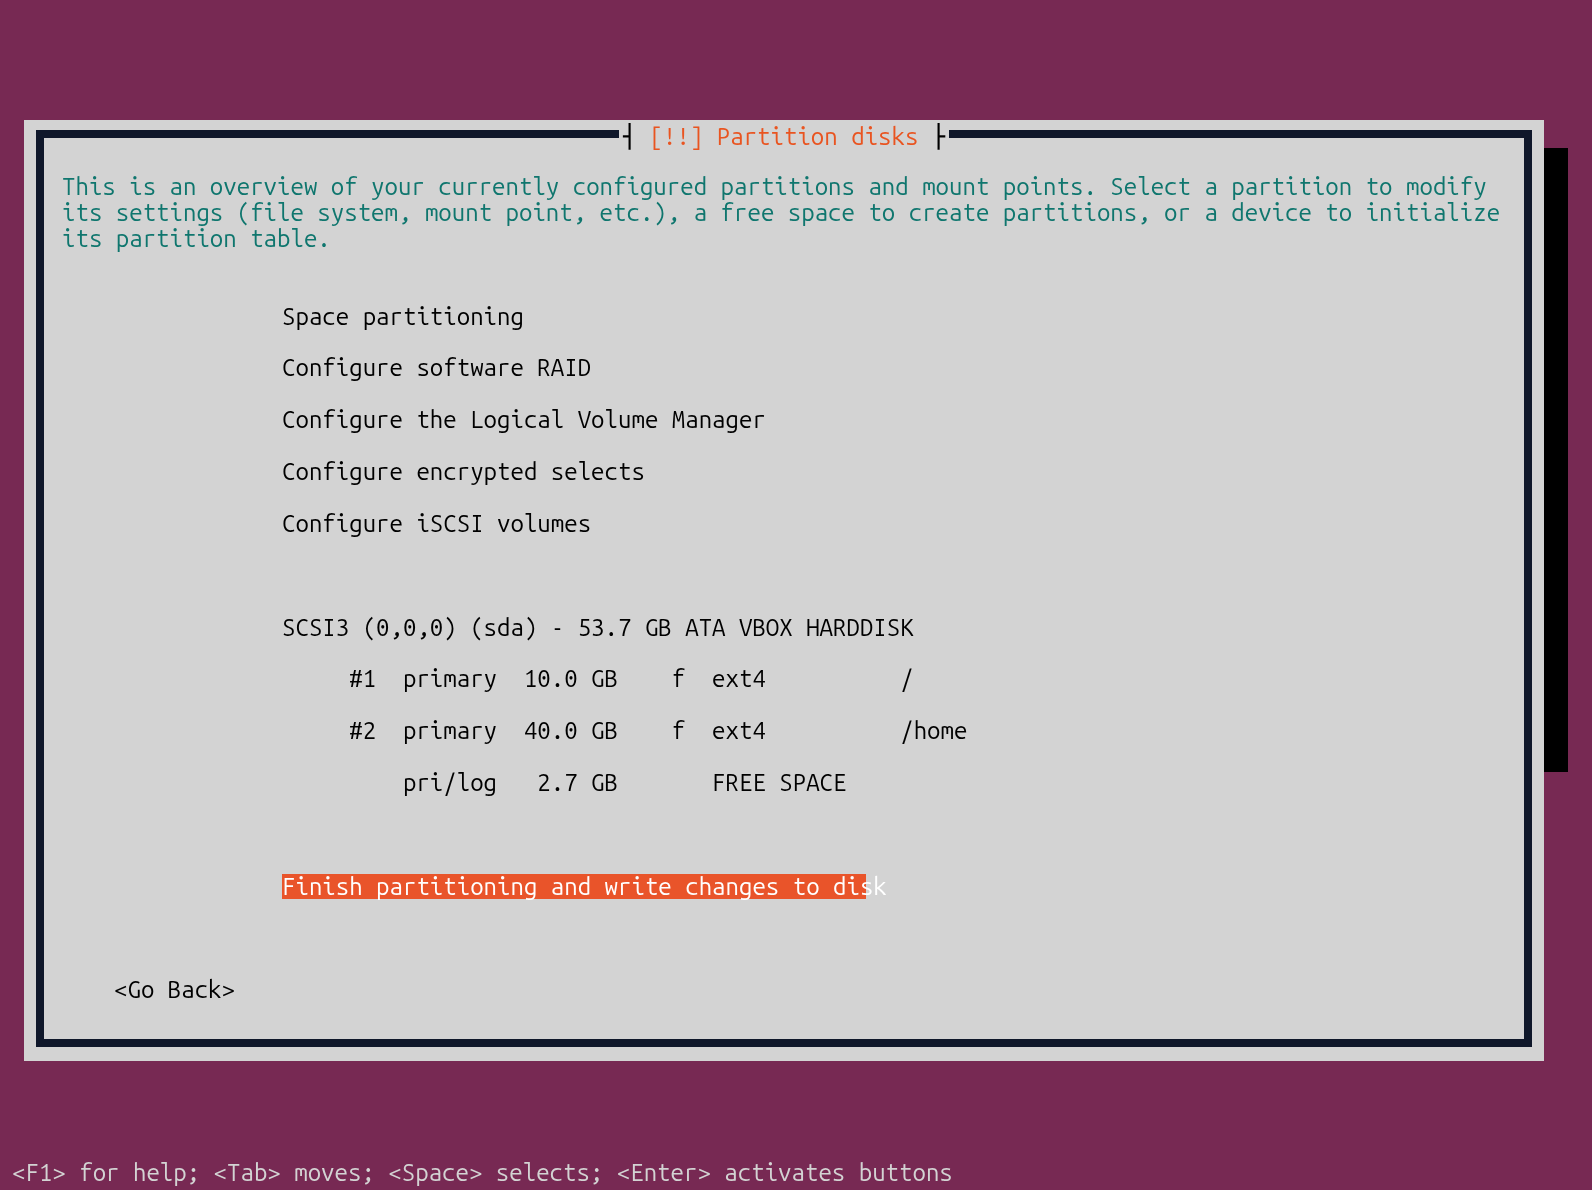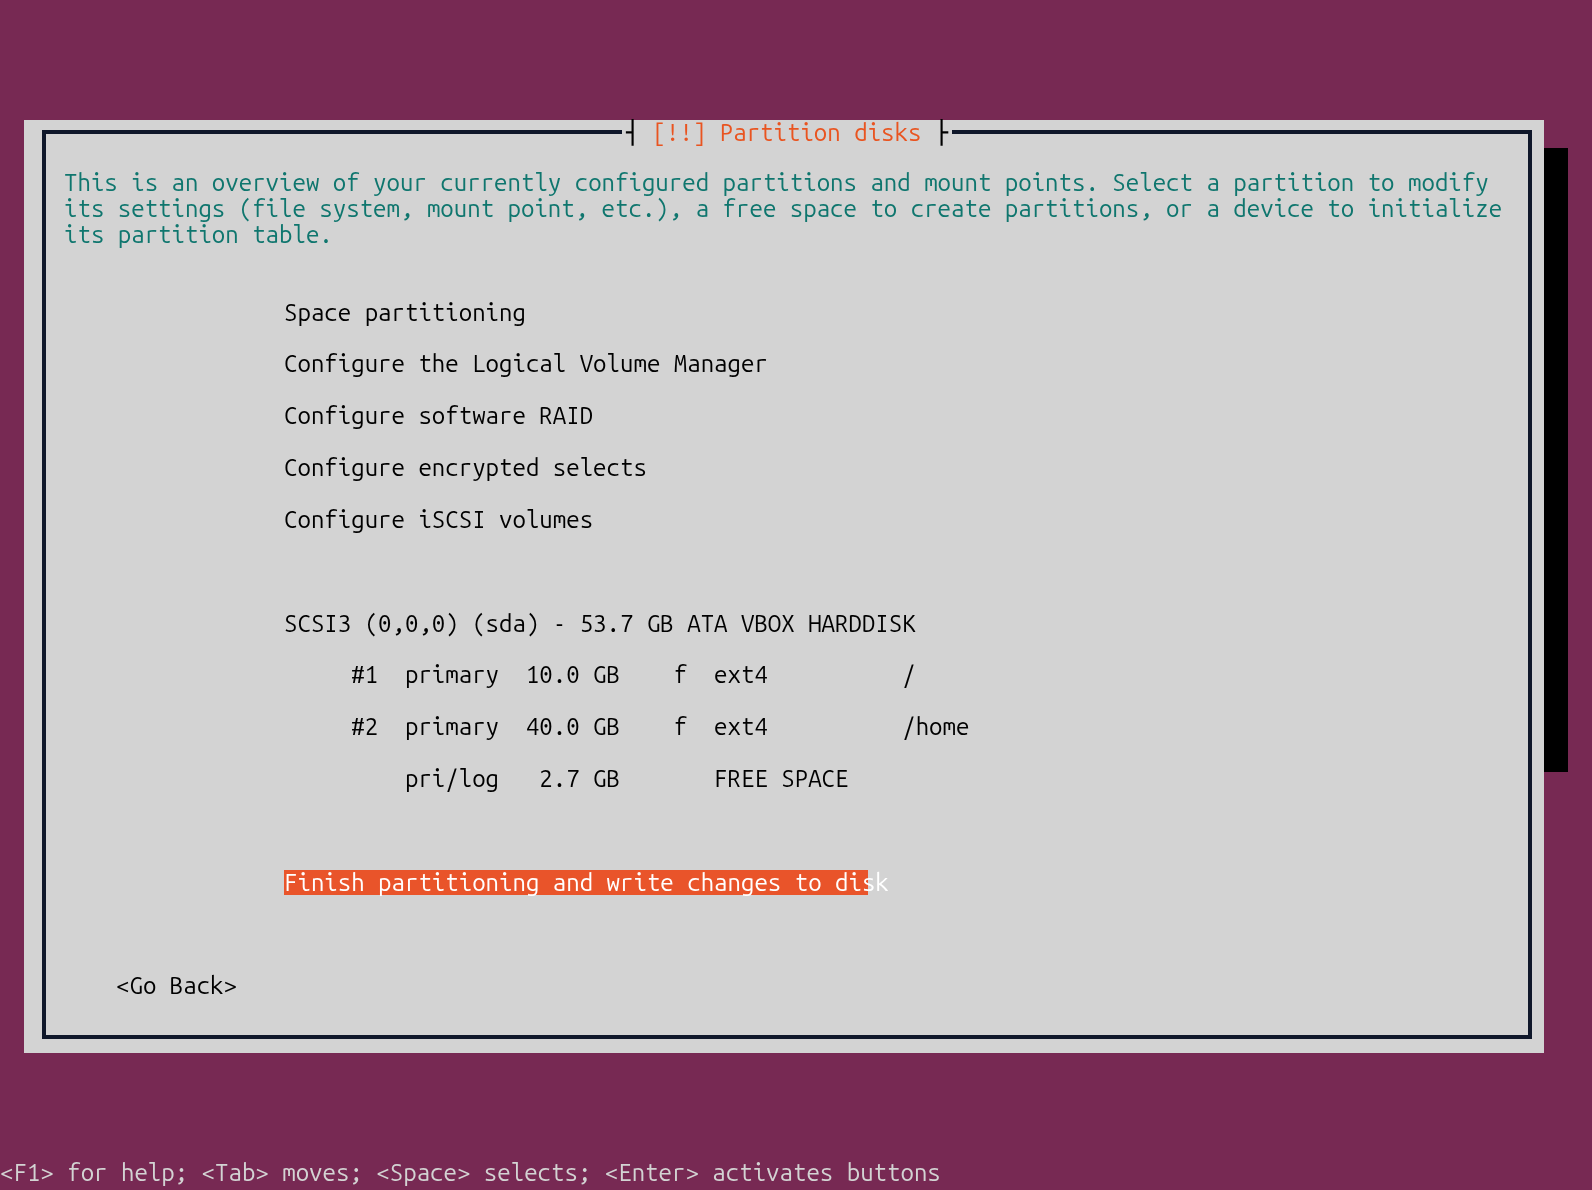--- a/index.html
+++ b/index.html
@@ -28,24 +28,23 @@
   }
   .dialog {
     position: absolute;
     top: 120px;
     left: 24px;
     width: 1520px;
     background: #d3d3d3;
     padding: 10px 12px 14px 12px;
   }
   .frame {
-    border: 4px solid #0f172a;
+    border: 8px solid #0f172a;
     padding: 36px 18px 36px 18px;
     position: relative;
-    margin-left: 6px;
   }
   .title-wrap {
     position: absolute;
     top: -14px;
     left: 0;
     right: 0;
     text-align: center;
   }
   .title-inner {
     display: inline-block;
@@ -87,41 +86,42 @@
     cursor: pointer;
   }
   .statusbar {
     position: absolute;
     left: 0;
     bottom: 4px;
     color: #d3d3d3;
     font-family: "Ubuntu Mono", "DejaVu Sans Mono", "Courier New", monospace;
     font-size: 24px;
     white-space: pre;
+    padding-left: 12px;
   }
 </style>
 </head>
 <body>
 
 <div class="shadow"></div>
 
 <div class="dialog">
   <div class="frame">
     <div class="title-wrap">
       <span class="title-inner">
         <span class="tick">┤ </span><span class="title-red">[!!] Partition disks</span><span class="tick"> ├</span>
       </span>
     </div>
 
     <div class="desc">This is an overview of your currently configured partitions and mount points. Select a partition to modify its settings (file system, mount point, etc.), a free space to create partitions, or a device to initialize its partition table.</div>
 
     <div class="menu-block">
 <div class="menu-item">Space partitioning</div>
+<div class="menu-item">Configure software RAID</div>
 <div class="menu-item">Configure the Logical Volume Manager</div>
-<div class="menu-item">Configure software RAID</div>
 <div class="menu-item">Configure encrypted selects</div>
 <div class="menu-item">Configure iSCSI volumes</div>
 <div>&nbsp;</div>
 <div class="menu-item">SCSI3 (0,0,0) (sda) - 53.7 GB ATA VBOX HARDDISK</div>
 <div class="menu-item">     #1  primary  10.0 GB    f  ext4          /</div>
 <div class="menu-item">     #2  primary  40.0 GB    f  ext4          /home</div>
 <div class="menu-item">         pri/log   2.7 GB       FREE SPACE</div>
 <div>&nbsp;</div>
 <div class="menu-item"><span class="selected">Finish partitioning and write changes to disk</span></div>
     </div>

